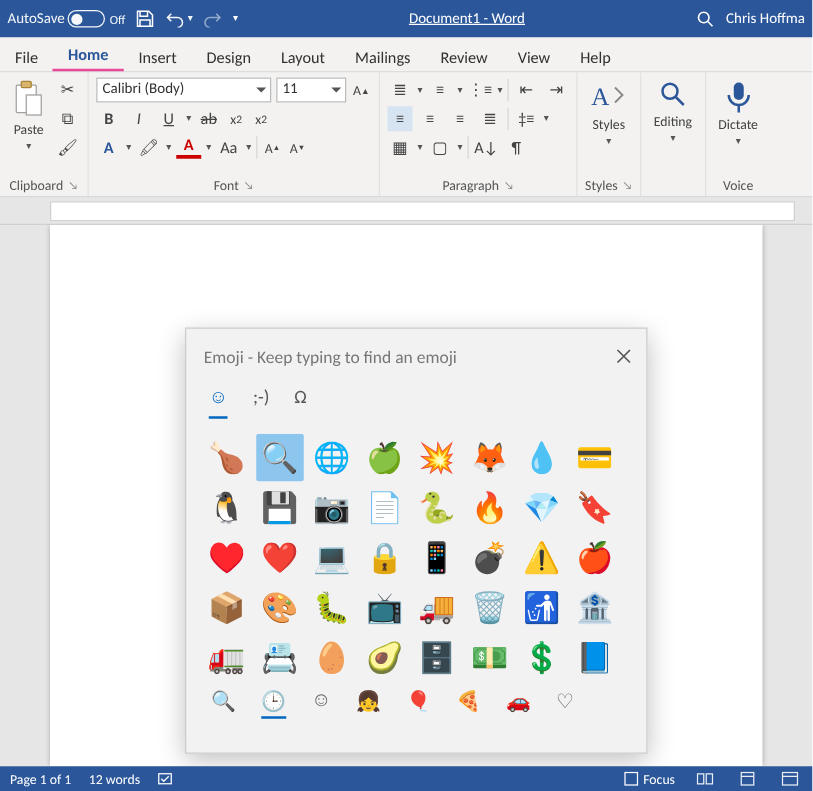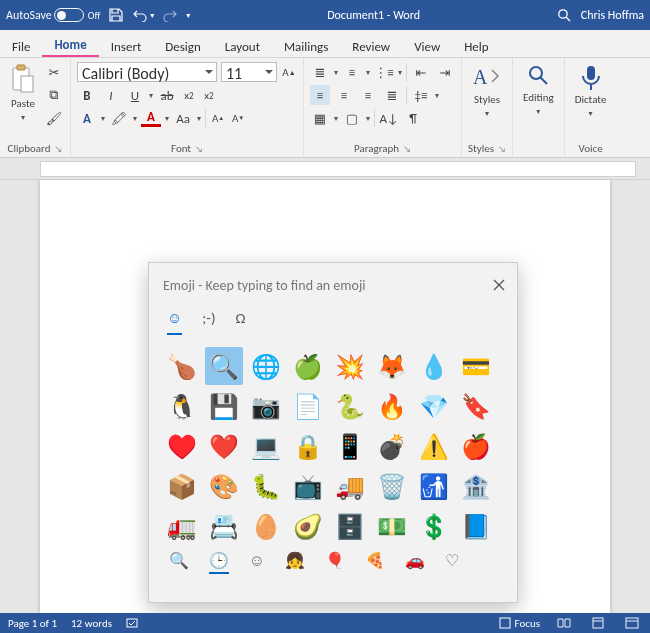--- a/index.html
+++ b/index.html
@@ -4,21 +4,21 @@
 <style>
   * { box-sizing: border-box; margin: 0; padding: 0; }
   body { font-family: "Segoe UI", Calibri, sans-serif; width: 650px; height: 633px; background: #fff; overflow: hidden; position: relative; }
 
   
   .titlebar { background: #2b579a; color: #fff; height: 30px; display: flex; align-items: center; font-size: 12px; padding: 0 6px; gap: 8px; }
   .titlebar .qat { display: flex; align-items: center; gap: 8px; }
   .qat-item { display: flex; align-items: center; gap: 2px; opacity: .95; }
   .toggle { border: 1px solid #fff; border-radius: 8px; width: 30px; height: 14px; position: relative; }
   .toggle::after { content: ""; position: absolute; left: 2px; top: 1.5px; width: 9px; height: 9px; border-radius: 50%; background: #fff; }
-  .title-center { flex: 1; text-align: center; }
+  .title-center { flex: 1; text-align: center; text-decoration: underline; }
   .title-right { display: flex; align-items: center; gap: 10px; }
 
   svg { display: block; }
 
   
   .tabs { background: #f3f2f1; display: flex; align-items: flex-end; height: 28px; font-size: 13px; color: #323130; border-bottom: 1px solid #d6d6d6; }
   .tab { padding: 4px 12px 3px; cursor: pointer; }
   .tab[data-selected="true"] { border-bottom: 2px solid #ec4899; color: #2b579a; font-weight: 600; }
 
   
@@ -27,21 +27,21 @@
   .group-body { flex: 1; display: flex; gap: 4px; align-items: flex-start; }
   .group-label { text-align: right; font-size: 11px; color: #555; padding: 2px 0; display: flex; gap: 4px; justify-content: center; align-items: center; }
   .diag { color: #888; font-size: 9px; }
 
   .big-btn { display: flex; flex-direction: column; align-items: center; gap: 2px; padding: 2px 4px; }
   .big-btn .lbl { font-size: 11px; line-height: 1.1; text-align: center; }
   .chev { font-size: 8px; color: #555; }
 
   .font-rows { display: flex; flex-direction: column; gap: 3px; }
   .row { display: flex; gap: 4px; align-items: center; }
-  .combo { background: #fff; border: 1px solid #bcbcbc; height: 20px; font-size: 16px; padding: 1px 14px 1px 4px; color: #323130; position: relative; }
+  .combo { background: #fff; border: 1px solid #bcbcbc; height: 20px; font-size: 12px; padding: 1px 14px 1px 4px; color: #323130; position: relative; }
   .combo::after { content: ""; position: absolute; right: 3px; top: 7px; border: 4px solid transparent; border-top-color: #555; }
   .ico { width: 20px; height: 20px; display: flex; align-items: center; justify-content: center; font-size: 13px; color: #444; cursor: pointer; }
   .ico.small { width: 16px; height: 16px; font-size: 11px; }
   .sep { width: 1px; background: #d6d6d6; height: 18px; }
 
   
   .ruler-area { height: 22px; background: #e6e6e6; border-bottom: 1px solid #cfcfcf; display: flex; align-items: center; padding-left: 40px; }
   .ruler { background: #fff; height: 16px; flex: 1; margin-right: 14px; border: 1px solid #d0d0d0; }
 
   

